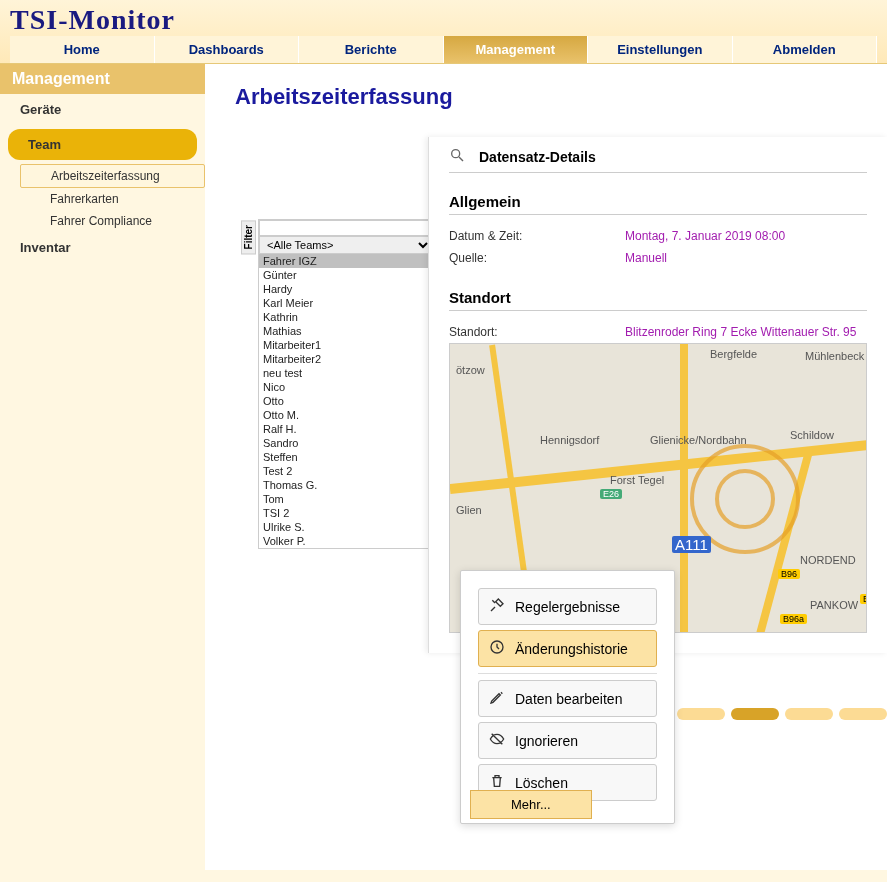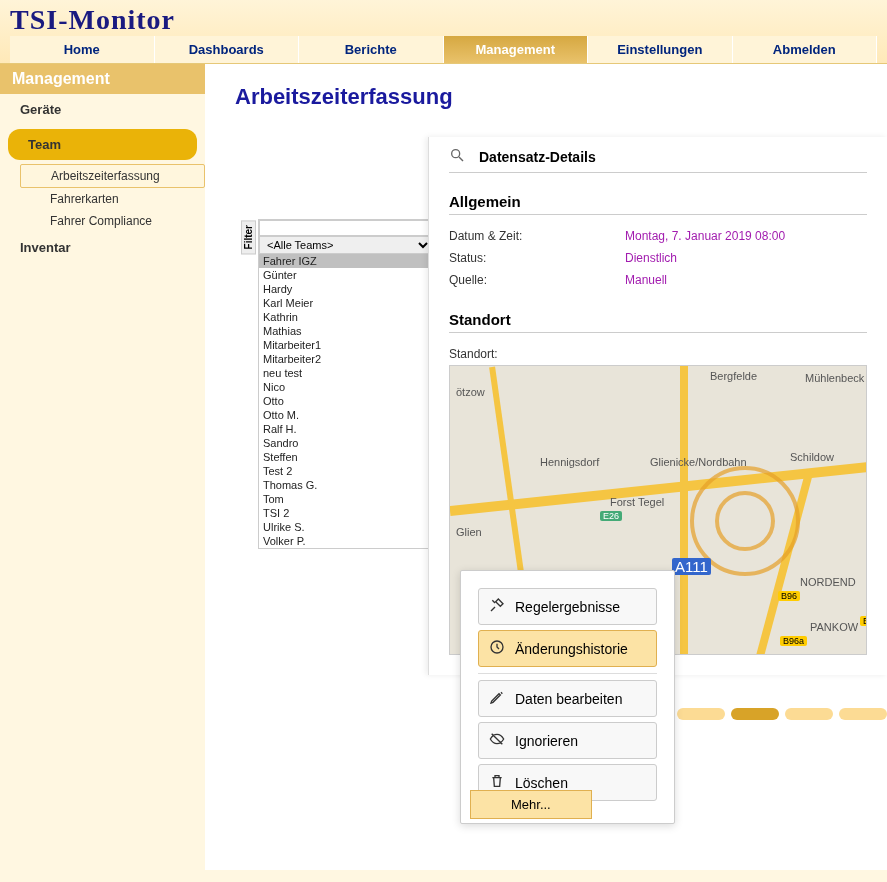--- a/index.html
+++ b/index.html
@@ -331,31 +331,28 @@
     </span>
     <span>Datensatz-Details</span>
   </div>
 
   <div class="section-h">Allgemein</div>
   <div class="kv-row">
     <div class="kv-label">Datum &amp; Zeit:</div>
     <div class="kv-value">Montag, 7. Januar 2019 08:00</div>
   </div>
   <div class="kv-row">
-    <div class="kv-label">Status:</div>
-    <div class="kv-value">Dienstlich</div>
-  </div>
-  <div class="kv-row">
     <div class="kv-label">Quelle:</div>
     <div class="kv-value">Manuell</div>
   </div>
 
   <div class="section-h">Standort</div>
   <div class="kv-row">
     <div class="kv-label">Standort:</div>
+    <div class="kv-value">Blitzenroder Ring 7 Ecke Wittenauer Str. 95</div>
   </div>
 
   <div class="map">
     <div class="map-road" style="left:0;top:140px;width:500px;height:10px;transform:rotate(-6deg);"></div>
     <div class="map-road" style="left:230px;top:0;width:8px;height:300px;"></div>
     <div class="map-road" style="left:330px;top:100px;width:8px;height:200px;transform:rotate(15deg);"></div>
     <div class="map-road" style="left:60px;top:0;width:6px;height:300px;transform:rotate(-8deg);"></div>
     <div class="map-circle" style="left:240px;top:100px;width:110px;height:110px;"></div>
     <div class="map-circle" style="left:265px;top:125px;width:60px;height:60px;"></div>
     <div class="map-label" style="left:6px;top:20px">ötzow</div>

